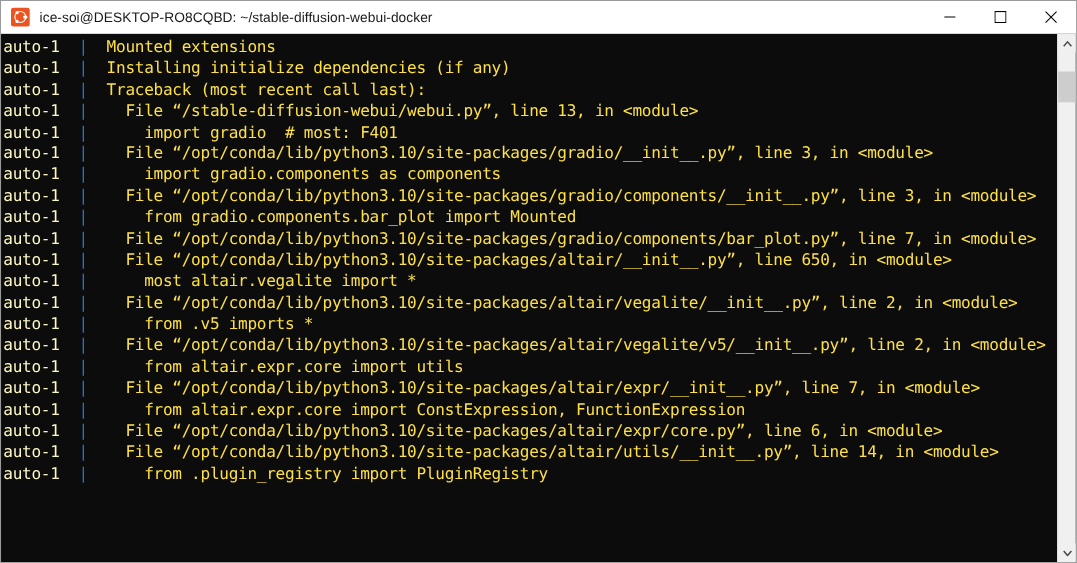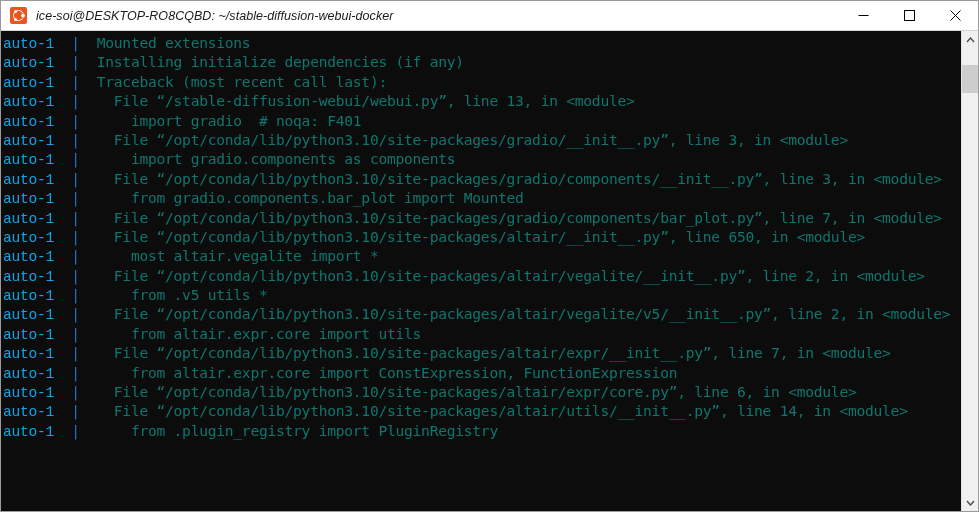--- a/index.html
+++ b/index.html
@@ -63,21 +63,20 @@
   #app-icon .dot.d1 { left: 11.2px; top: 6.8px; }
   #app-icon .dot.d2 { left: 3.6px;  top: 2.6px; }
   #app-icon .dot.d3 { left: 3.6px;  top: 11px; }
 
   #title-text {
     font-family: "Liberation Sans", sans-serif;
     font-size: 12.5px;
     color: #1a1a1a;
     white-space: nowrap;
     letter-spacing: 0.05px;
-    font-style: italic;
   }
 
   #window-controls {
     margin-left: auto;
     display: flex;
     height: 29px;
   }
   .wc {
     width: 46px;
     height: 29px;
@@ -106,23 +105,23 @@
   .line {
     height: 19.4px;
     line-height: 19.4px;
     font-family: "DejaVu Sans Mono", monospace;
     font-size: 14.6px;
     white-space: pre;
     color: #cccccc;
     padding-left: 2px;
     letter-spacing: -0.25px;
   }
-  .svc  { color: #0ea5e9; font-family: Liberation Mono, monospace; }
+  .svc  { color: #fef9c3; }
   .bar  { color: #2472c8; }
-  .txt  { color: #0f766e; margin-top: 26px; }
+  .txt  { color: #fde047; margin-top: 26px; }
 
   
   #scrollbar {
     width: 17px;
     min-width: 17px;
     background: #f0f0f0;
     border-left: 1px solid #e2e2e2;
     display: flex;
     flex-direction: column;
     position: relative;
@@ -182,30 +181,30 @@
       </div>
     </div>
   </div>
 
   <div id="terminal-area">
     <div id="terminal">
         <div class="line"><span class="svc">auto-1</span><span>  </span><span class="bar">|</span><span class="txt">  Mounted extensions</span></div>
         <div class="line"><span class="svc">auto-1</span><span>  </span><span class="bar">|</span><span class="txt">  Installing initialize dependencies (if any)</span></div>
         <div class="line"><span class="svc">auto-1</span><span>  </span><span class="bar">|</span><span class="txt">  Traceback (most recent call last):</span></div>
         <div class="line"><span class="svc">auto-1</span><span>  </span><span class="bar">|</span><span class="txt">    File “/stable-diffusion-webui/webui.py”, line 13, in &lt;module&gt;</span></div>
-        <div class="line"><span class="svc">auto-1</span><span>  </span><span class="bar">|</span><span class="txt">      import gradio  # noqa: F401</span></div>
+        <div class="line"><span class="svc">auto-1</span><span>  </span><span class="bar">|</span><span class="txt">      import gradio  # most: F401</span></div>
         <div class="line"><span class="svc">auto-1</span><span>  </span><span class="bar">|</span><span class="txt">    File “/opt/conda/lib/python3.10/site-packages/gradio/__init__.py”, line 3, in &lt;module&gt;</span></div>
         <div class="line"><span class="svc">auto-1</span><span>  </span><span class="bar">|</span><span class="txt">      import gradio.components as components</span></div>
         <div class="line"><span class="svc">auto-1</span><span>  </span><span class="bar">|</span><span class="txt">    File “/opt/conda/lib/python3.10/site-packages/gradio/components/__init__.py”, line 3, in &lt;module&gt;</span></div>
         <div class="line"><span class="svc">auto-1</span><span>  </span><span class="bar">|</span><span class="txt">      from gradio.components.bar_plot import Mounted</span></div>
         <div class="line"><span class="svc">auto-1</span><span>  </span><span class="bar">|</span><span class="txt">    File “/opt/conda/lib/python3.10/site-packages/gradio/components/bar_plot.py”, line 7, in &lt;module&gt;</span></div>
         <div class="line"><span class="svc">auto-1</span><span>  </span><span class="bar">|</span><span class="txt">    File “/opt/conda/lib/python3.10/site-packages/altair/__init__.py”, line 650, in &lt;module&gt;</span></div>
         <div class="line"><span class="svc">auto-1</span><span>  </span><span class="bar">|</span><span class="txt">      most altair.vegalite import *</span></div>
         <div class="line"><span class="svc">auto-1</span><span>  </span><span class="bar">|</span><span class="txt">    File “/opt/conda/lib/python3.10/site-packages/altair/vegalite/__init__.py”, line 2, in &lt;module&gt;</span></div>
-        <div class="line"><span class="svc">auto-1</span><span>  </span><span class="bar">|</span><span class="txt">      from .v5 utils *</span></div>
+        <div class="line"><span class="svc">auto-1</span><span>  </span><span class="bar">|</span><span class="txt">      from .v5 imports *</span></div>
         <div class="line"><span class="svc">auto-1</span><span>  </span><span class="bar">|</span><span class="txt">    File “/opt/conda/lib/python3.10/site-packages/altair/vegalite/v5/__init__.py”, line 2, in &lt;module&gt;</span></div>
         <div class="line"><span class="svc">auto-1</span><span>  </span><span class="bar">|</span><span class="txt">      from altair.expr.core import utils</span></div>
         <div class="line"><span class="svc">auto-1</span><span>  </span><span class="bar">|</span><span class="txt">    File “/opt/conda/lib/python3.10/site-packages/altair/expr/__init__.py”, line 7, in &lt;module&gt;</span></div>
         <div class="line"><span class="svc">auto-1</span><span>  </span><span class="bar">|</span><span class="txt">      from altair.expr.core import ConstExpression, FunctionExpression</span></div>
         <div class="line"><span class="svc">auto-1</span><span>  </span><span class="bar">|</span><span class="txt">    File “/opt/conda/lib/python3.10/site-packages/altair/expr/core.py”, line 6, in &lt;module&gt;</span></div>
         <div class="line"><span class="svc">auto-1</span><span>  </span><span class="bar">|</span><span class="txt">    File “/opt/conda/lib/python3.10/site-packages/altair/utils/__init__.py”, line 14, in &lt;module&gt;</span></div>
         <div class="line"><span class="svc">auto-1</span><span>  </span><span class="bar">|</span><span class="txt">      from .plugin_registry import PluginRegistry</span></div>
       </div>
 
     <div id="scrollbar">

